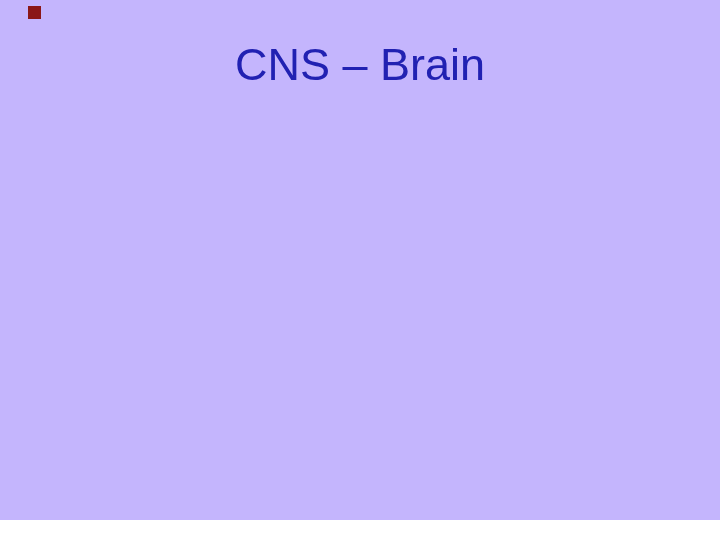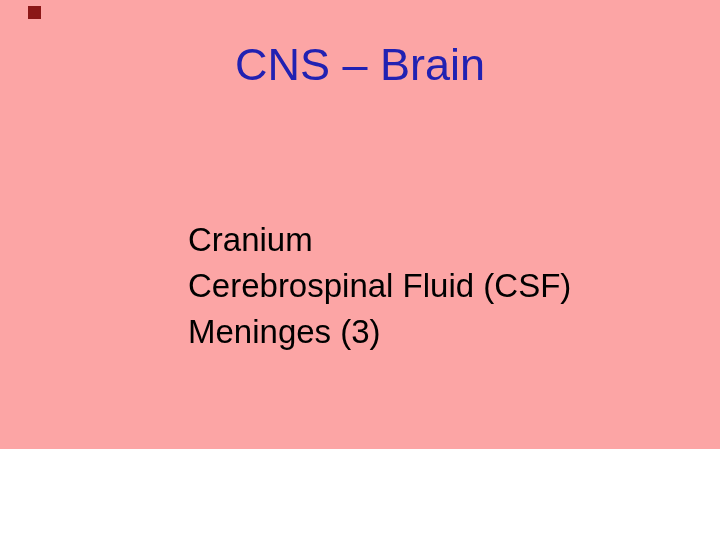--- a/index.html
+++ b/index.html
@@ -3,22 +3,22 @@
 <meta charset="utf-8">
 <style>
   html, body {
     margin: 0;
     padding: 0;
     background: #ffffff;
   }
   .slide {
     position: relative;
     width: 720px;
-    height: 449px;
-    background: #fca5a5;
+    height: 520px;
+    background: #c4b5fd;
     overflow: hidden;
     font-family: "Liberation Sans", "DejaVu Sans", sans-serif;
   }
   .corner-marker {
     position: absolute;
     width: 13px;
     height: 13px;
     background: #8B1717;
   }
   .corner-marker.top {
@@ -64,21 +64,16 @@
 </head>
 <body>
 
 <div class="slide">
 
   <div class="corner-marker top"></div>
 
   <div class="slide-title">CNS – Brain</div>
 
 
-  <div class="layer-list">
-    <div class="list-item">Cranium</div>
-    <div class="list-item">Cerebrospinal Fluid (CSF)</div>
-    <div class="list-item">Meninges (3)</div>
-  </div>
 
   <div class="corner-marker bottom"></div>
 
 </div>
 
 </body></html>

